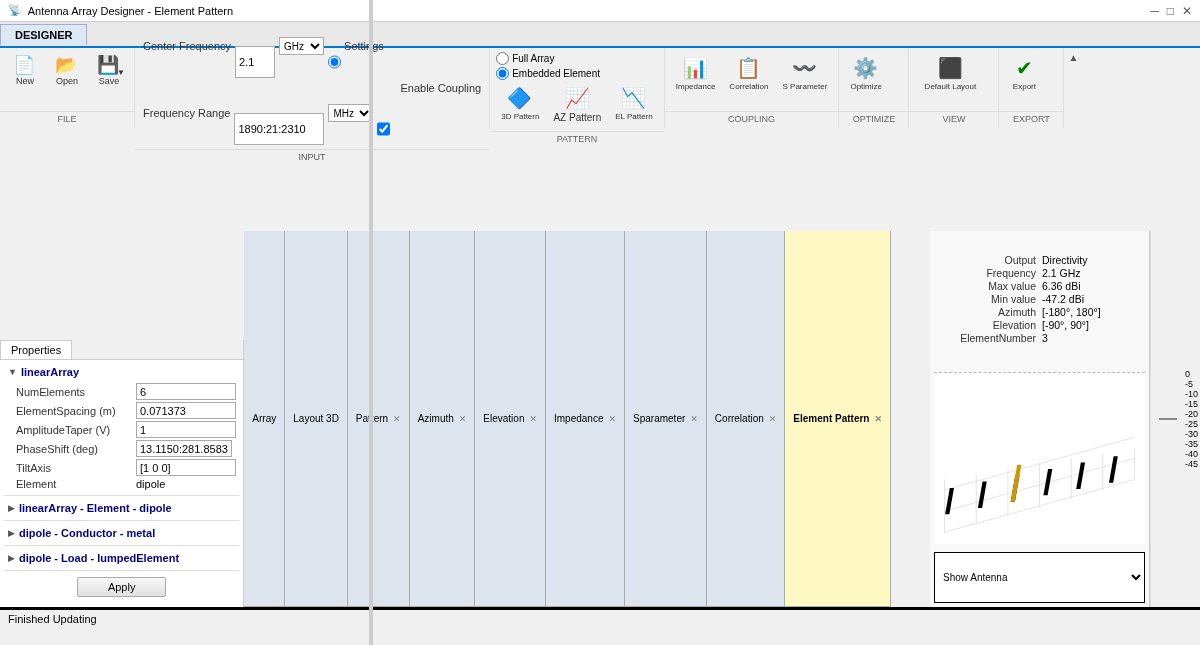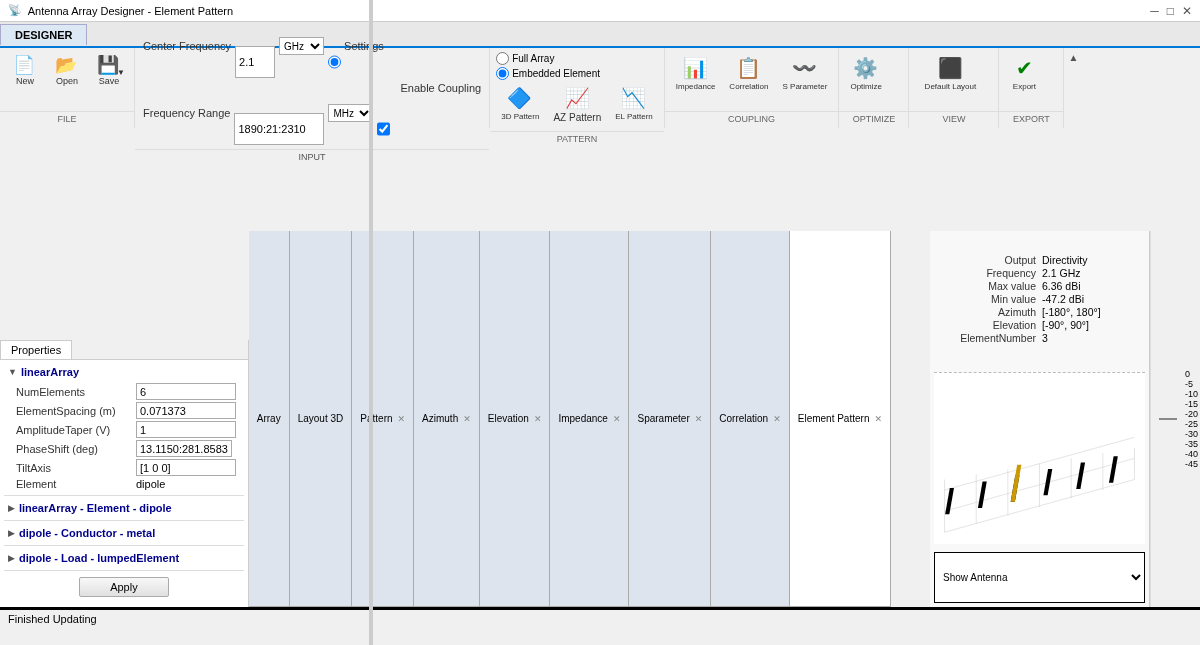--- a/index.html
+++ b/index.html
@@ -49,21 +49,21 @@
     
     .section-divider { height: 1px; background: #ddd; margin: 4px 0; }
     
     .apply-btn { display: block; margin: 6px auto; padding: 3px 30px; border: 1px solid #aaa; background: linear-gradient(to bottom, #f8f8f8, #e0e0e0); font-size: 11px; cursor: pointer; border-radius: 2px; }
     
     
     #right-panel { flex: 1; display: flex; flex-direction: row; background: #f0f0f0; gap: 39px; }
     
     #viz-tabs { display: flex; background: #dde4ed; border-bottom: 1px solid #aaa; overflow-x: auto; }
     .viz-tab { display: flex; align-items: center; padding: 3px 8px; font-size: 10px; border-right: 1px solid #aaa; cursor: pointer; white-space: nowrap; background: #dde4ed; gap: 3px; }
-    .viz-tab.active { background: #ffffff; border-bottom-color: white; }
+    .viz-tab.active { background: #fef9c3; border-bottom-color: white; font-weight: bold; }
     .viz-tab .close-x { color: #888; font-size: 9px; margin-left: 2px; }
     
     #viz-content { flex: 1; display: flex; gap: 0; overflow: hidden; }
     
     
     #viz-left { width: 220px; border-right: 1px solid #ccc; display: flex; flex-direction: column; background: #f8f8f8; }
     
     #pattern-info { padding: 23px 12px; font-size: 10.5px; flex-shrink: 0; }
     .info-row { display: flex; margin-bottom: 1px; }
     .info-label { width: 100px; color: #333; text-align: right; padding-right: 6px; }

